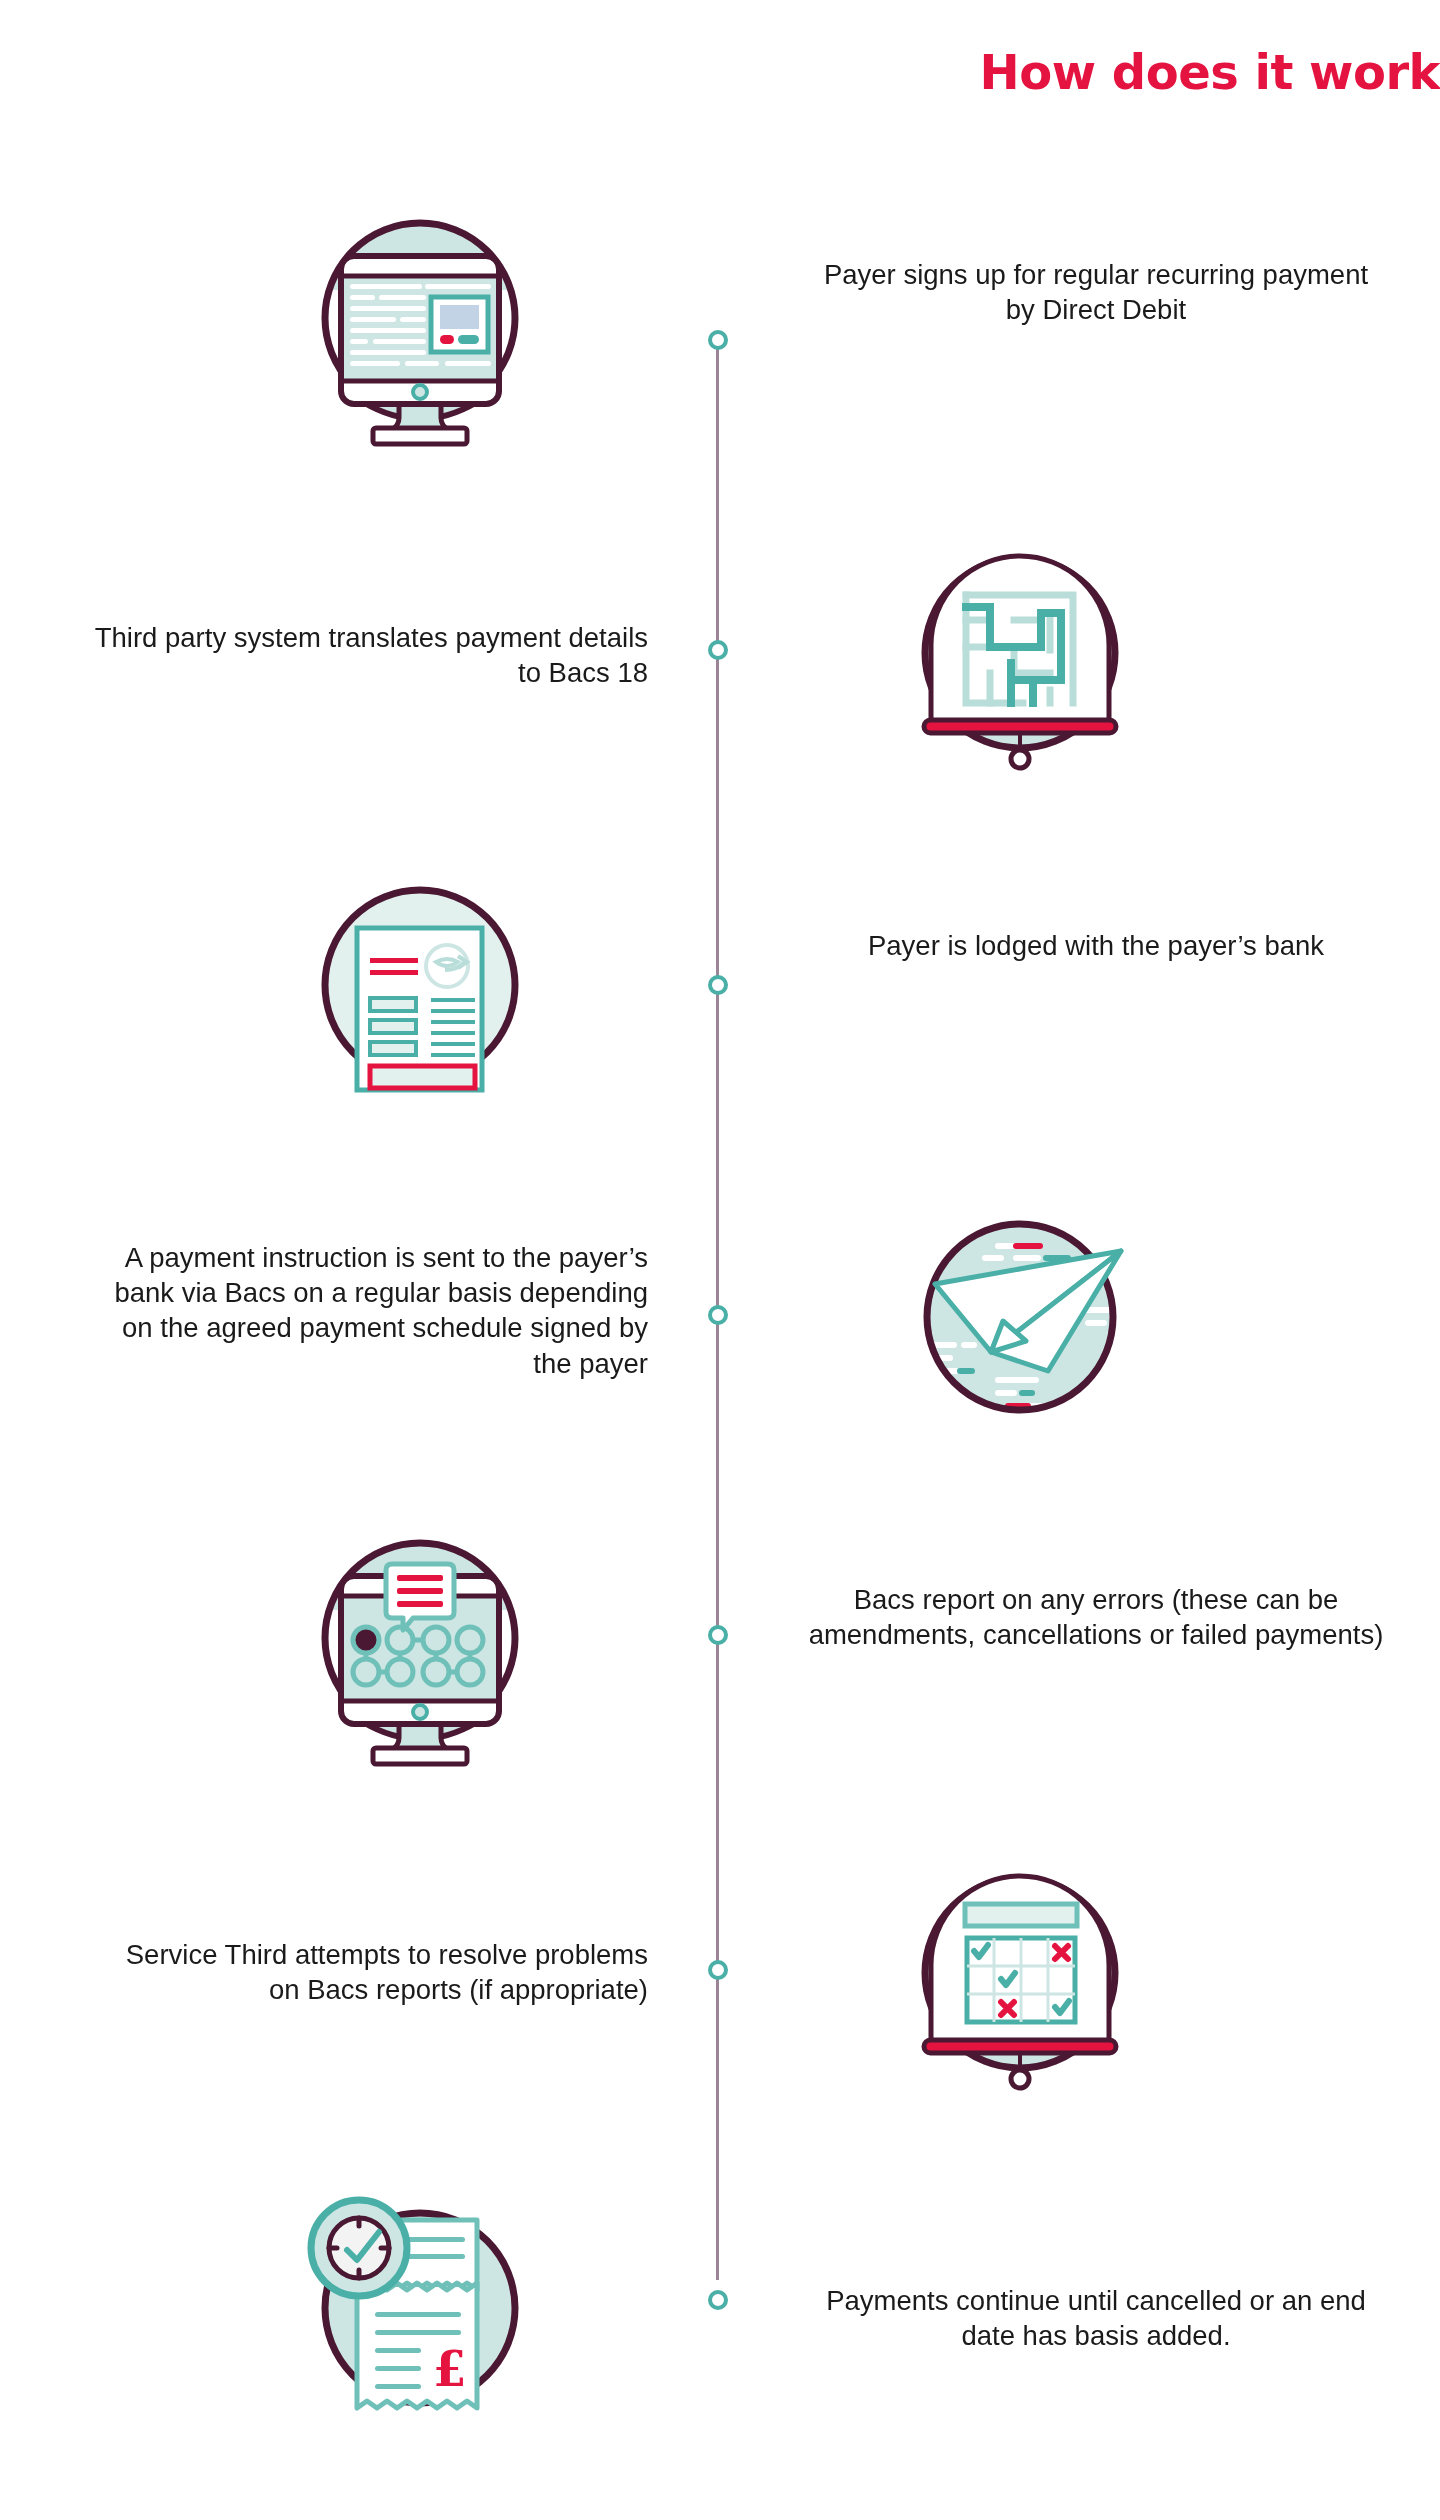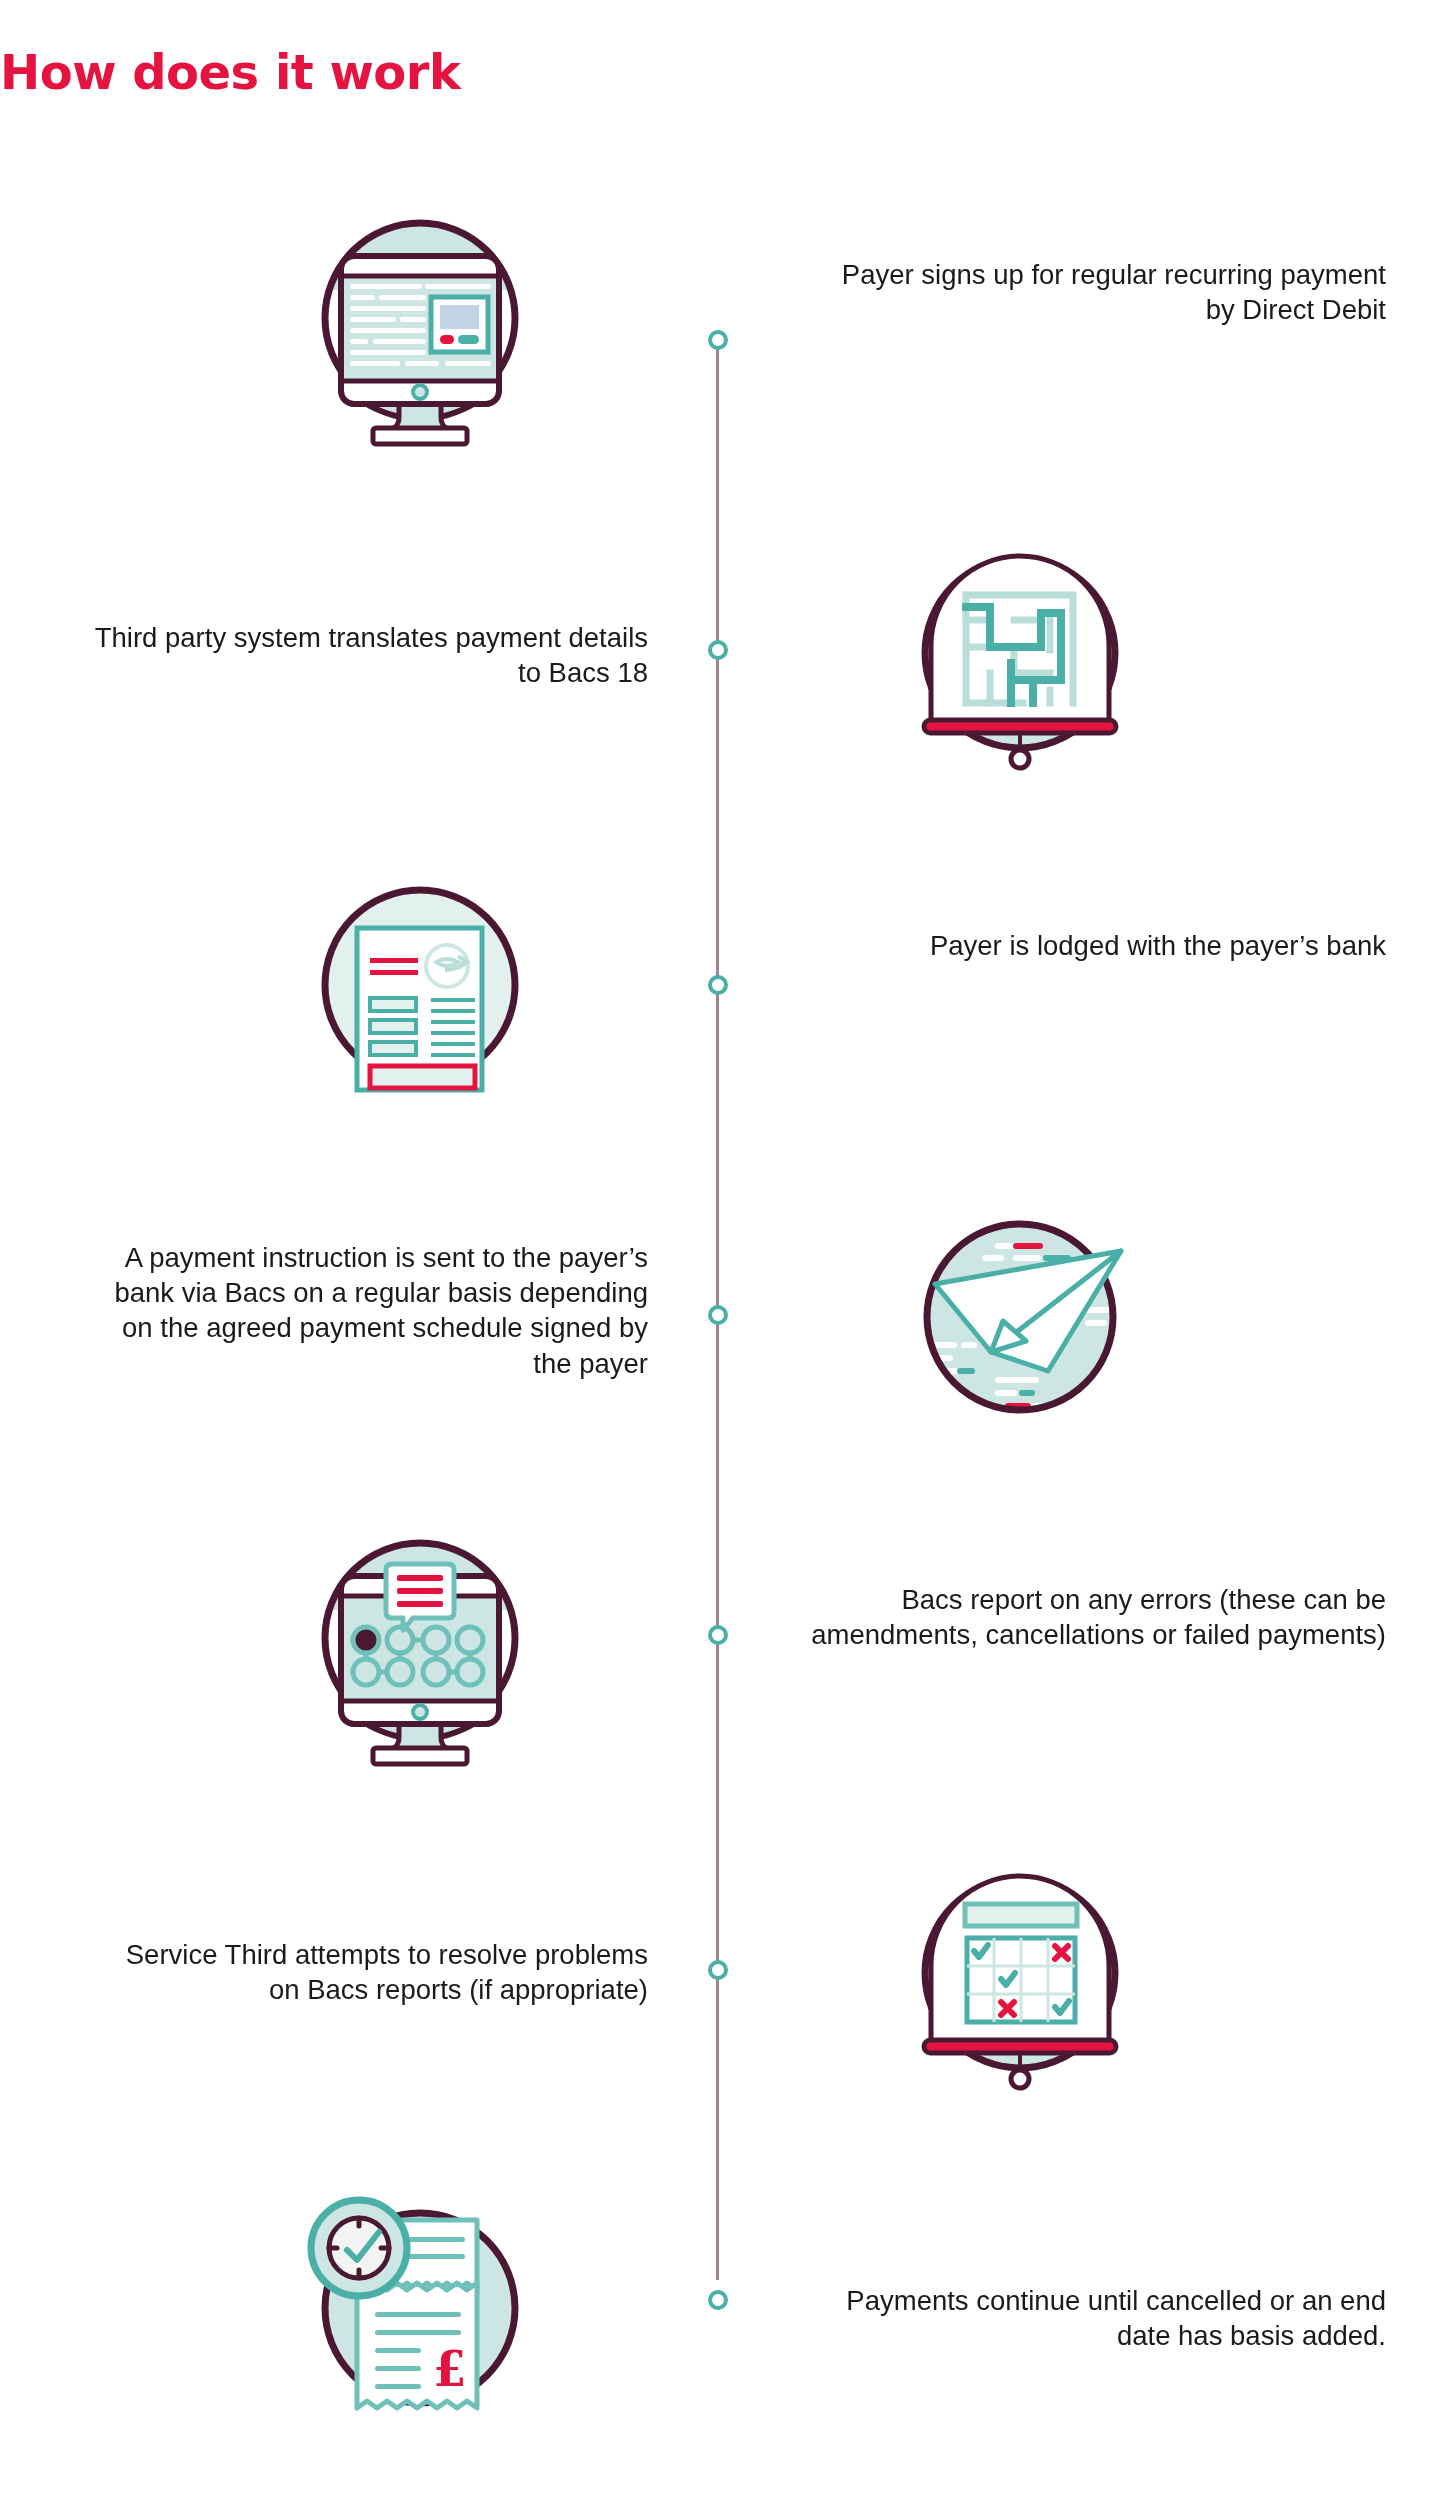--- a/index.html
+++ b/index.html
@@ -14,21 +14,21 @@
     font-family: "Liberation Sans", sans-serif;
     overflow: hidden;
   }
 
   
   #page-title {
     position: absolute;
     top: 44px;
     left: 0;
     width: 1440px;
-    text-align: left;
+    text-align: right;
     font-size: 48px;
     font-weight: bold;
     letter-spacing: -0.5px;
     color: #E4133F;
     font-family: "DejaVu Sans", sans-serif;
   }
 
   
   #timeline-spine {
     position: absolute;
@@ -56,21 +56,21 @@
     left: 0;
     width: 1440px;
   }
   .step-text {
     position: absolute;
     font-size: 27.5px;
     line-height: 1.28;
     color: #1A1A1A;
     font-family: "Liberation Sans", sans-serif;
   }
-  .step-text.right { left: 806px; width: 580px; text-align: right; }
+  .step-text.right { left: 806px; width: 580px; text-align: center; }
   .step-text.left  { left: 88px;  width: 560px; text-align: right; }
 
   .icon-wrap {
     position: absolute;
     width: 250px;
     height: 250px;
   }
   .icon-wrap.left  { left: 295px; }
   .icon-wrap.right { left: 895px; }
   .icon-wrap svg { display: block; width: 250px; height: 250px; overflow: visible; }

